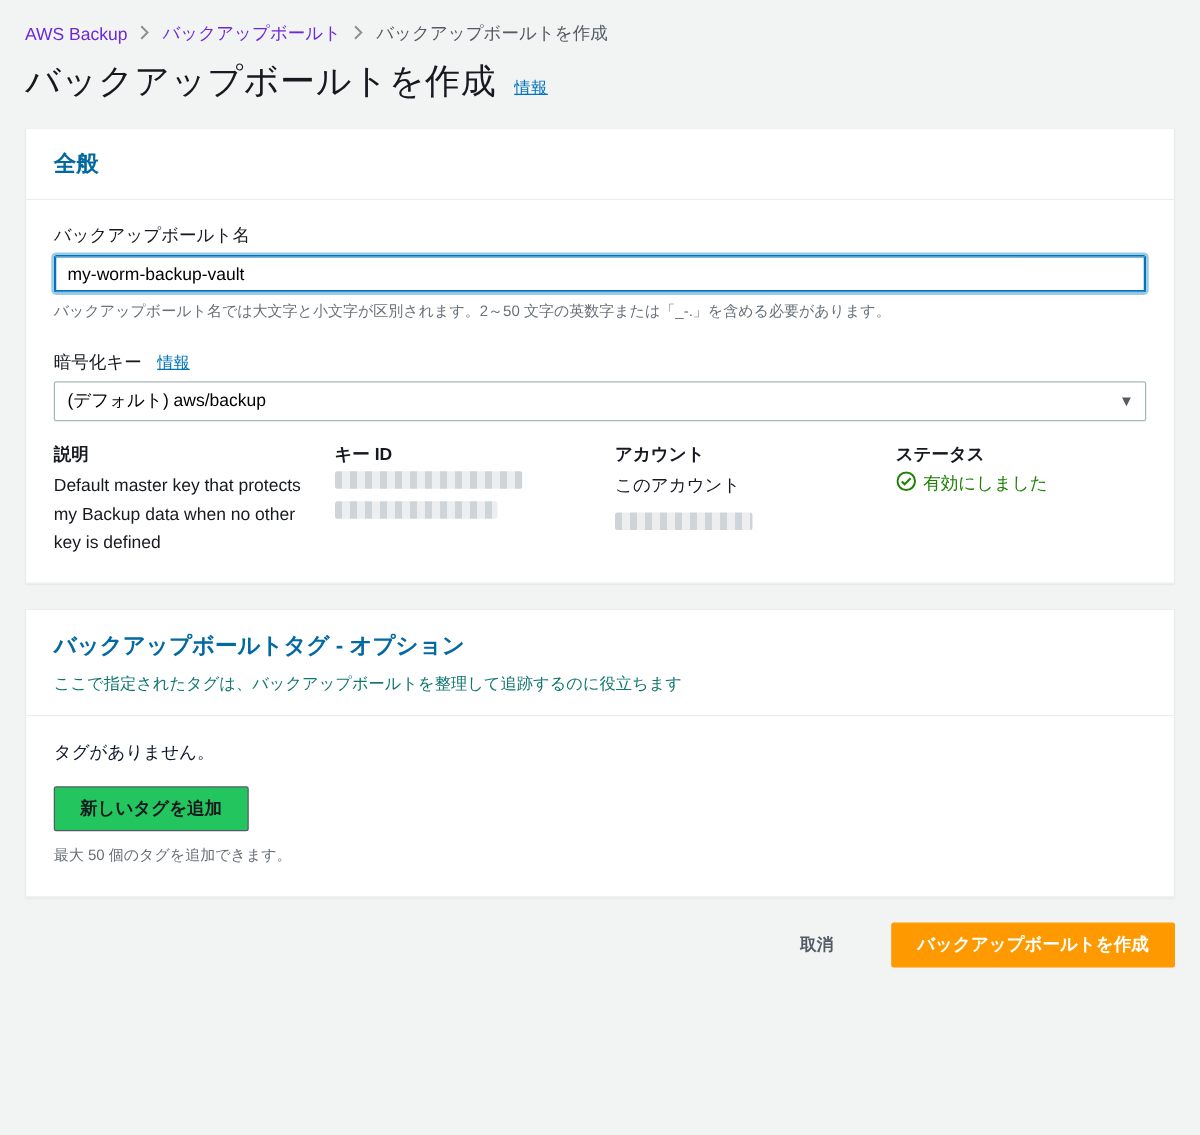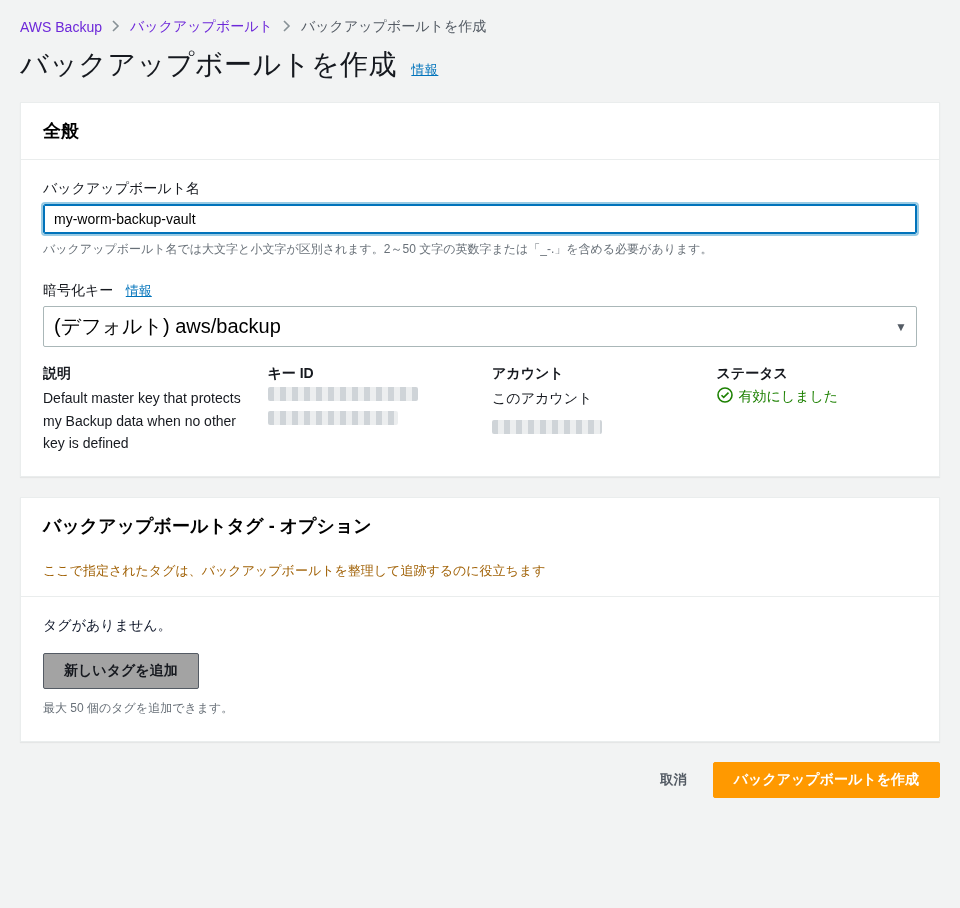--- a/index.html
+++ b/index.html
@@ -38,26 +38,26 @@
     box-shadow: 0 1px 1px rgba(0,0,0,0.05);
     margin-bottom: 20px;
   }
   .panel-header {
     padding: 16px 22px 16px 22px;
     border-bottom: 1px solid #eaeded;
   }
   .panel-header h2 {
     font-size: 18px;
     font-weight: 700;
-    color: #000000;
+    color: #0369a1;
   }
   .panel-header .subtitle {
     font-size: 13px;
-    color: #a16207;
-    margin-top: 24px;
+    color: #0f766e;
+    margin-top: 10px;
   }
   .panel-body {
     padding: 20px 22px 22px 22px;
   }
 
   .form-label {
     font-size: 14px;
     color: #16191f;
     margin-bottom: 6px;
     display: block;
@@ -81,21 +81,21 @@
     background: #fff;
     box-shadow: 0 0 0 1px #0073bb inset;
   }
 
   .select-wrap {
     position: relative;
   }
   .select-display {
     width: 100%;
     padding: 6px 32px 6px 10px;
-    font-size: 20px;
+    font-size: 14px;
     border: 1px solid #aab7b8;
     border-radius: 2px;
     background: #fff;
     cursor: pointer;
     text-align: left;
   }
   .select-caret {
     position: absolute;
     right: 10px; top: 50%; transform: translateY(-50%);
     color: #545b64;
@@ -140,21 +140,21 @@
   .blur-line { display:block; margin-bottom:6px; }
 
   .inline-info { font-size: 13px; color: #0073bb; margin-left: 8px; }
 
   .btn {
     display: inline-block;
     padding: 8px 20px;
     font-size: 14px;
     font-weight: 700;
     border: 1px solid #545b64;
-    background: #a3a3a3;
+    background: #22c55e;
     color: #16191f;
     border-radius: 2px;
     cursor: pointer;
     text-align: center;
   }
   .btn-primary {
     background: #ff9900;
     border-color: #ff9900;
     color: #fff;
   }
@@ -162,21 +162,21 @@
     border: none;
     background: none;
     color: #545b64;
     font-weight: 700;
     padding: 8px 20px;
     cursor: pointer;
   }
   .actions {
     display: flex;
     justify-content: flex-end;
-    gap: 6px;
+    gap: 26px;
     align-items: center;
     margin-top: 4px;
   }
 
   .tags-empty {
     font-size: 14px;
     color: #0f172a;
     margin-bottom: 18px;
   }
 </style>

